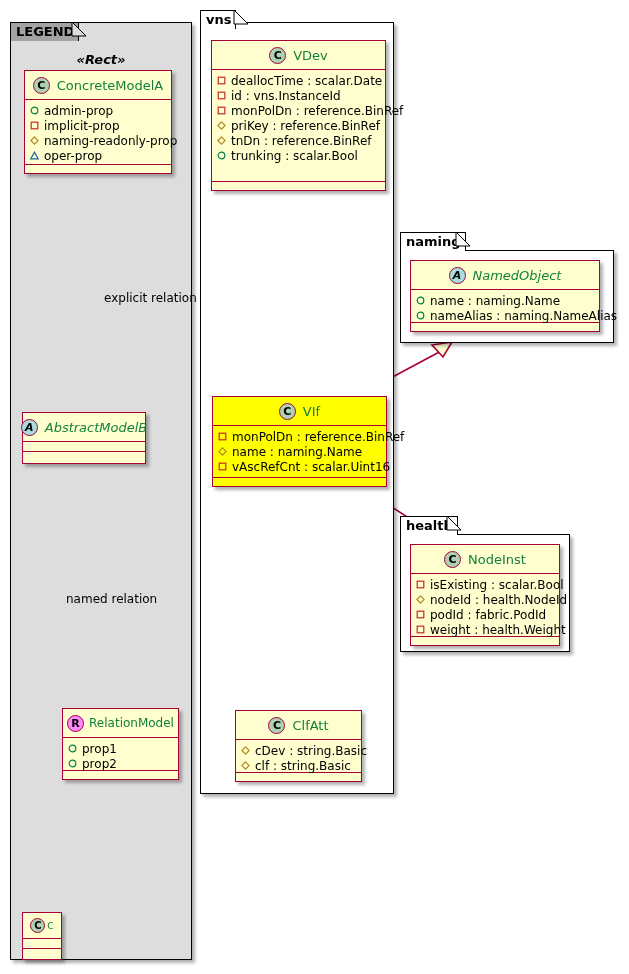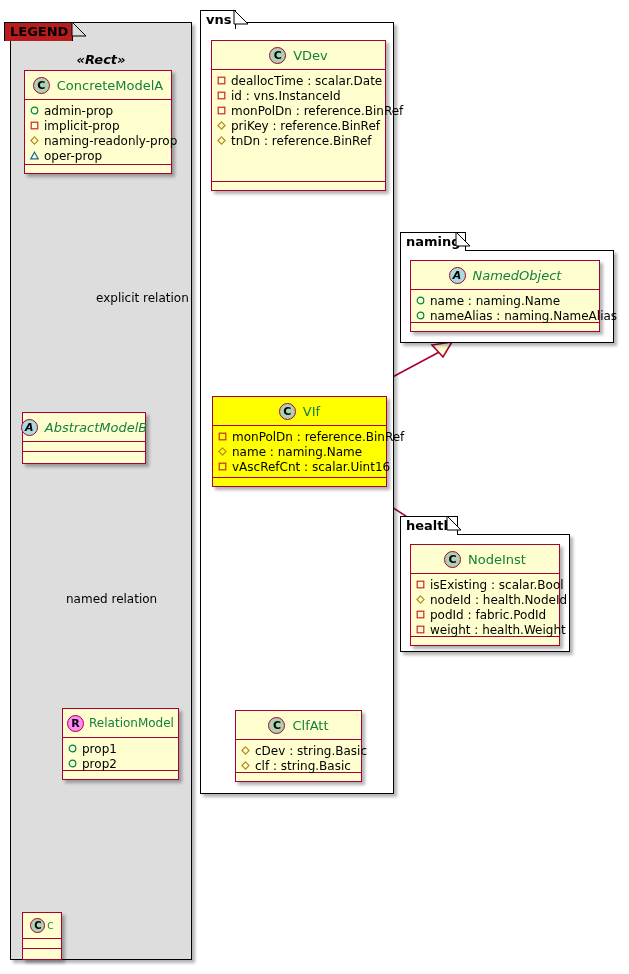--- a/index.html
+++ b/index.html
@@ -197,21 +197,21 @@
     </g>
 
     <g>
       <line x1="299" y1="497" x2="299" y2="710" stroke="#A80036" stroke-width="1.6"></line>
       <polygon points="299,477 305,487 299,497 293,487" fill="#A80036"></polygon>
     </g>
   </svg>
 
   <div class="pkg" style="left:10px; top:22px; width:182px; height:938px; background:#DDDDDD;">
   </div>
-  <div class="pkg-tab" style="left:4px; top:22px; height:19px; background:#b91c1c;">
+  <div class="pkg-tab" style="left:10px; top:22px; height:19px; background:#a3a3a3;">
     <span>LEGEND</span>
   </div>
   <svg class="edge-layer" style="z-index:3;" viewBox="0 0 629 974">
     <polygon points="72,22 86,36 72,36" fill="#DDDDDD" stroke="#000000" stroke-width="1"></polygon>
   </svg>
 
   <div class="stereo" style="left:22px; top:52px; width:158px;">«Rect»</div>
 
   <div class="cls" style="left:24px; top:70px; width:148px; height:104px;">
     <div class="cls-title">
@@ -292,21 +292,21 @@
 
   <div class="cls" style="left:22px; top:912px; width:40px; height:48px;">
     <div class="cls-title" style="height:26px; gap:2px; padding:0 3px;">
       <span class="badge c" style="width:15px;height:15px;font-size:10px;">C</span>
       <span class="cls-title-name tiny">C</span>
     </div>
     <div class="cls-attrs empty"></div>
     <div class="cls-methods"></div>
   </div>
 
-  <div class="edge-label" style="left:96px; top:291px;">explicit relation</div>
+  <div class="edge-label" style="left:104px; top:291px;">explicit relation</div>
   <div class="edge-label" style="left:66px; top:592px;">named relation</div>
 
   <div class="pkg" style="left:200px; top:22px; width:194px; height:772px; background:#FFFFFF;">
   </div>
   <div class="pkg-tab" style="left:200px; top:10px; height:19px; background:#FFFFFF;">
     <span>vns</span>
   </div>
   <svg class="edge-layer" style="z-index:3;" viewBox="0 0 629 974">
     <polygon points="234,10 248,24 234,24" fill="#FFFFFF" stroke="#000000" stroke-width="1"></polygon>
   </svg>
@@ -350,20 +350,28 @@
         <span>priKey : reference.BinRef</span>
       </div>
       <div class="attr">
         <span class="vis">
             <svg width="9" height="9" viewBox="0 0 9 9">
               <polygon points="4.5,0.9 8.1,4.5 4.5,8.1 0.9,4.5" fill="none" stroke="#B38D22" stroke-width="1.2"></polygon>
             </svg>
           </span>
         <span>tnDn : reference.BinRef</span>
       </div>
+      <div class="attr">
+        <span class="vis">
+            <svg width="9" height="9" viewBox="0 0 9 9">
+              <circle cx="4.5" cy="4.5" r="3.3" fill="none" stroke="#038048" stroke-width="1.2"></circle>
+            </svg>
+          </span>
+        <span>trunking : scalar.Bool</span>
+      </div>
     </div>
     <div class="cls-methods"></div>
   </div>
 
   <div class="cls highlight" style="left:212px; top:396px; width:175px; height:91px; z-index:5;">
     <div class="cls-title">
       <span class="badge c">C</span>
       <span class="cls-title-name">VIf</span>
     </div>
     <div class="cls-attrs" style="height:52px;">

